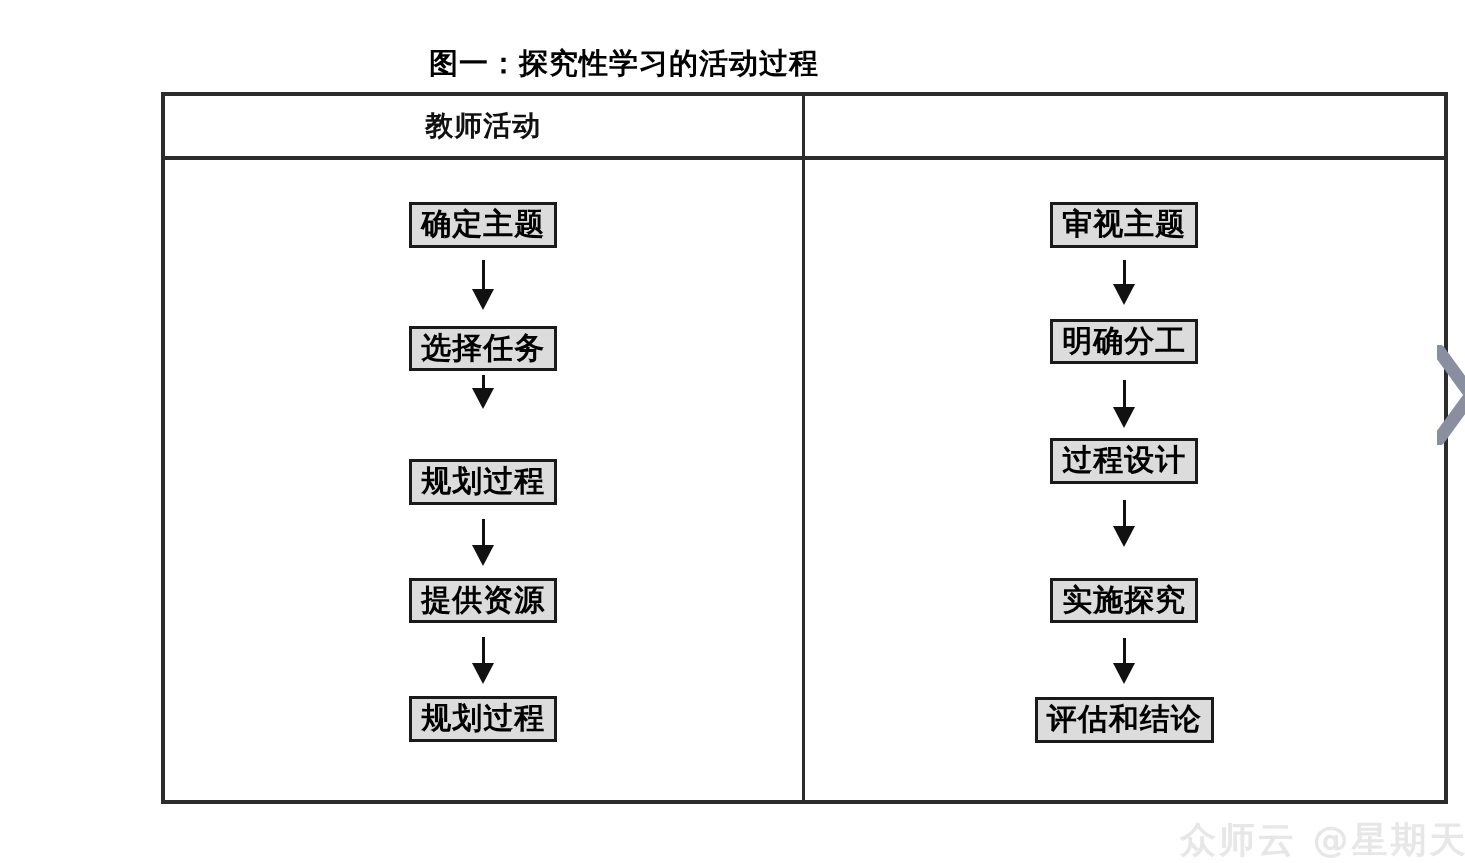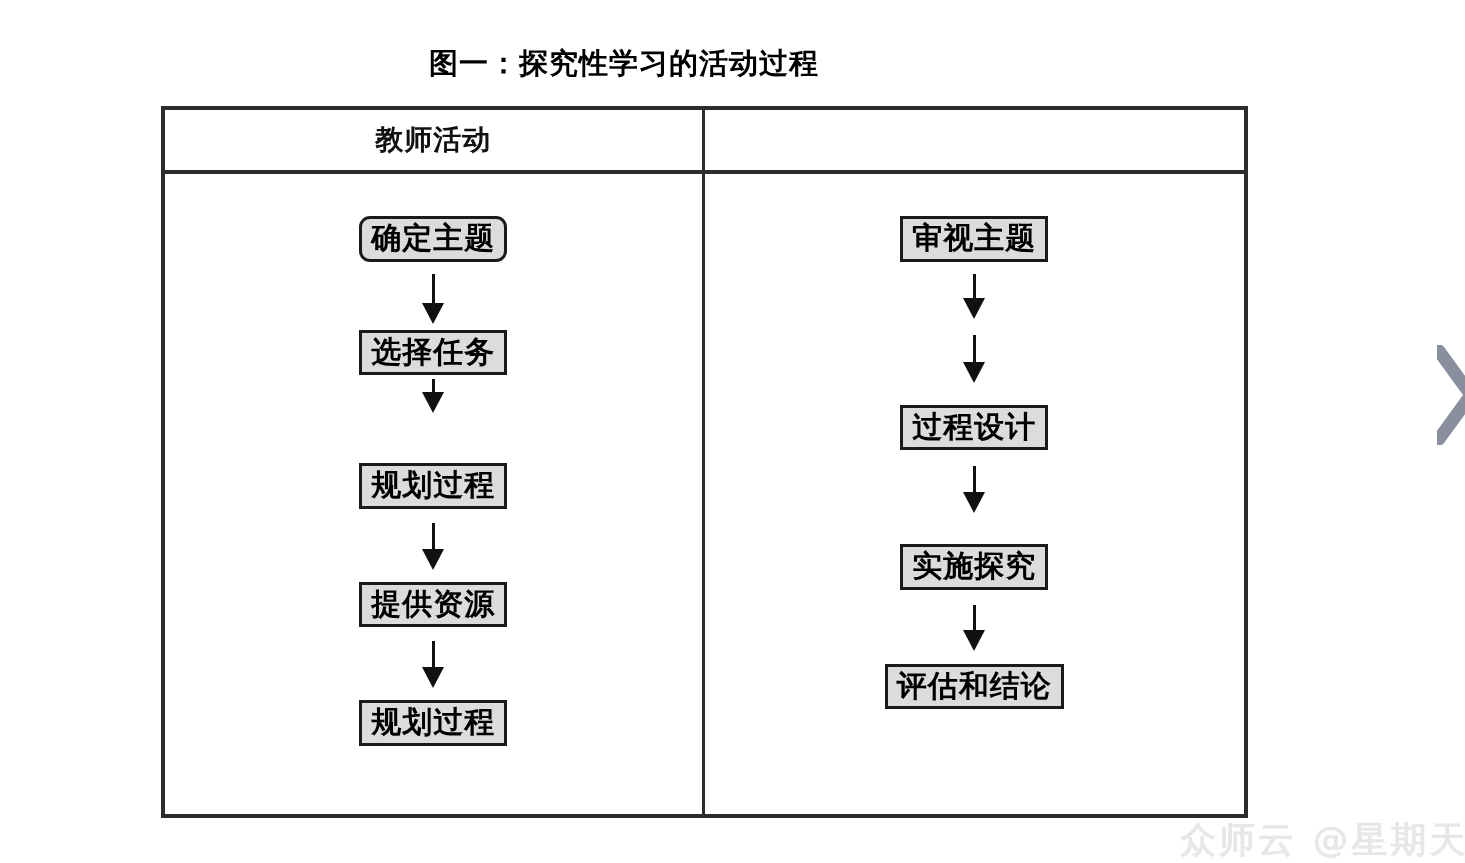--- a/index.html
+++ b/index.html
@@ -29,22 +29,22 @@
     letter-spacing: 1px;
     line-height: 1.1;
     white-space: nowrap;
     color: #000000;
   }
 
   
   .flow-table {
     position: absolute;
     left: 161px;
-    top: 106px;
-    width: 1087px;
+    top: 92px;
+    width: 1287px;
     height: 712px;
     border: 4px solid #2c2c2c;
     box-sizing: border-box;
     background: #ffffff;
   }
 
   .table-head {
     display: flex;
     height: 64px;
     border-bottom: 4px solid #2c2c2c;
@@ -155,28 +155,28 @@
 
   <div class="table-head">
     <div class="head-cell left">教师活动</div>
   </div>
 
   <div class="table-body">
 
     <div class="body-cell left">
       <div class="flow-col">
 
-        <div class="node-box" style="margin-top:42px;border-radius:11px;">确定主题</div>
+        <div class="node-box" style="margin-top:42px;">确定主题</div>
 
         <div class="arrow" style="margin-top:12px;">
           <div class="stem" style="height:30px;"></div>
           <div class="head"></div>
         </div>
 
-        <div class="node-box" style="margin-top:6px;">选择任务</div>
+        <div class="node-box" style="margin-top:16px;">选择任务</div>
 
         <div class="arrow" style="margin-top:4px;">
           <div class="stem" style="height:14px;"></div>
           <div class="head"></div>
         </div>
 
         <div class="node-box" style="margin-top:50px;">规划过程</div>
 
         <div class="arrow" style="margin-top:14px;">
           <div class="stem" style="height:27px;"></div>
@@ -198,27 +198,28 @@
     <div class="body-cell right">
       <div class="flow-col">
 
         <div class="node-box" style="margin-top:42px;">审视主题</div>
 
         <div class="arrow" style="margin-top:12px;">
           <div class="stem" style="height:25px;"></div>
           <div class="head"></div>
         </div>
 
+        <div class="node-box" style="margin-top:14px;">明确分工</div>
 
         <div class="arrow" style="margin-top:16px;">
           <div class="stem" style="height:28px;"></div>
           <div class="head"></div>
         </div>
 
-        <div class="node-box" style="margin-top:22px;">过程设计</div>
+        <div class="node-box" style="margin-top:10px;">过程设计</div>
 
         <div class="arrow" style="margin-top:16px;">
           <div class="stem" style="height:27px;"></div>
           <div class="head"></div>
         </div>
 
         <div class="node-box" style="margin-top:31px;">实施探究</div>
 
         <div class="arrow" style="margin-top:15px;">
           <div class="stem" style="height:26px;"></div>

